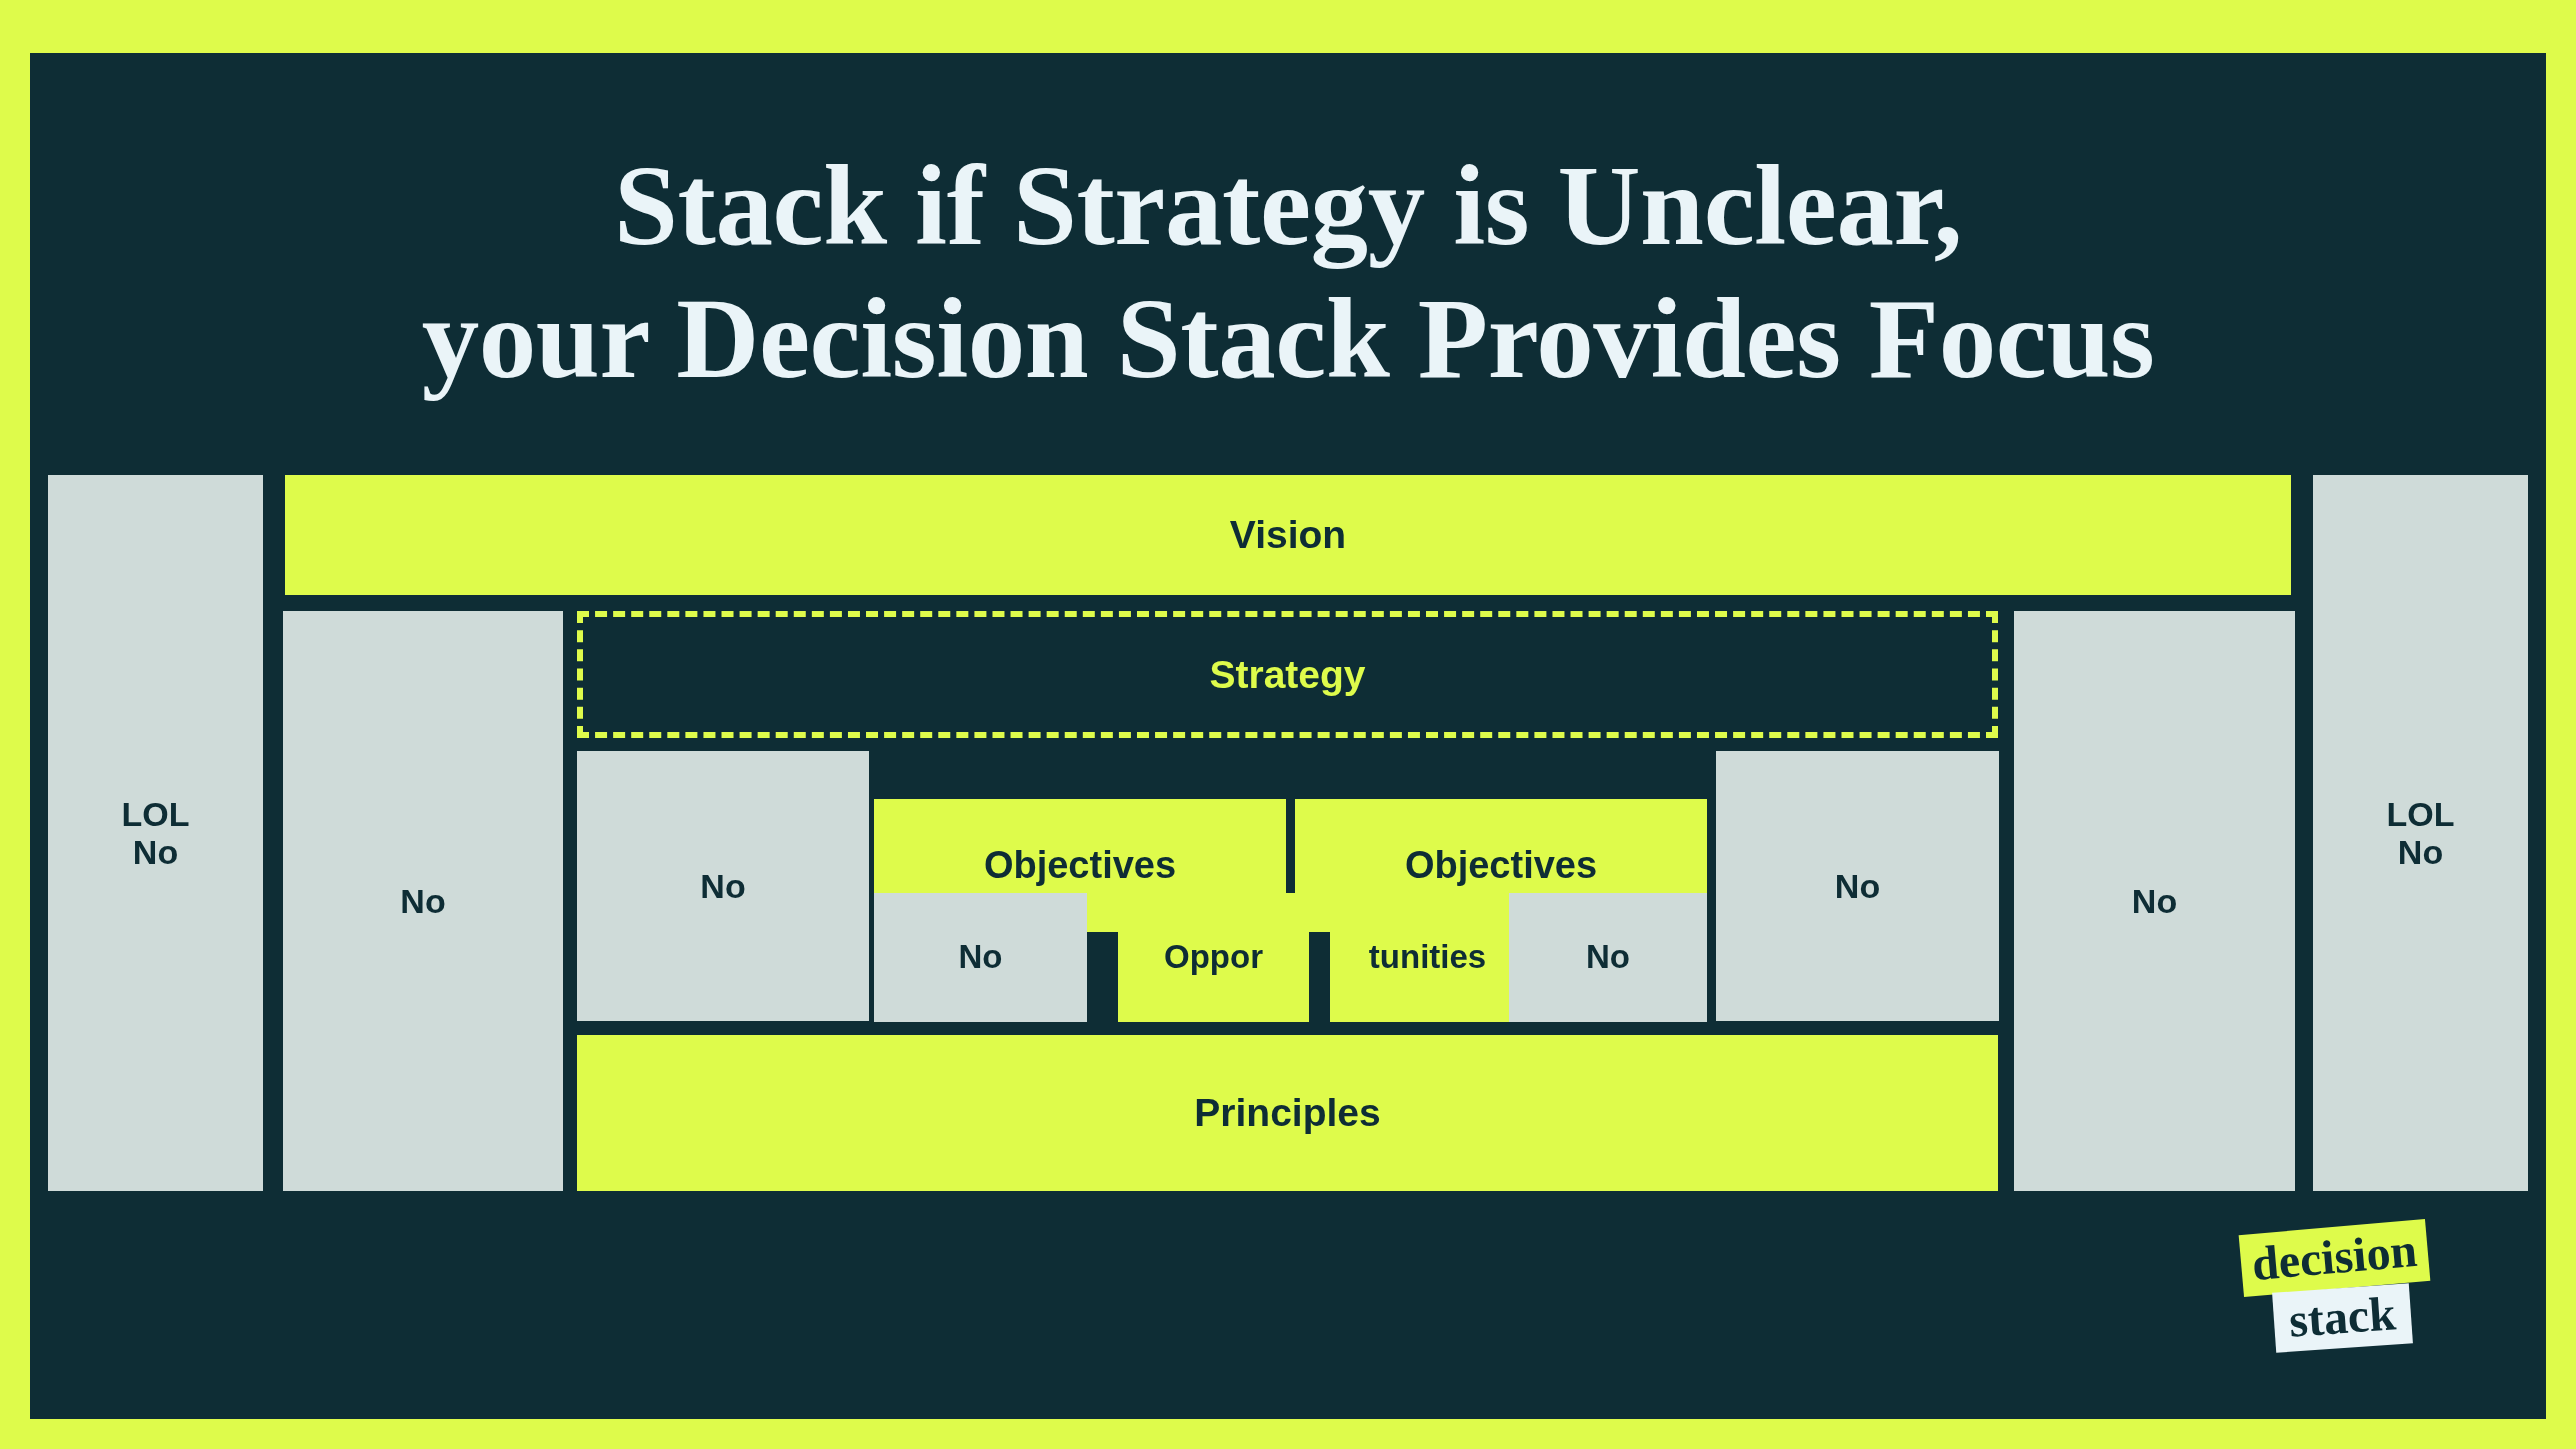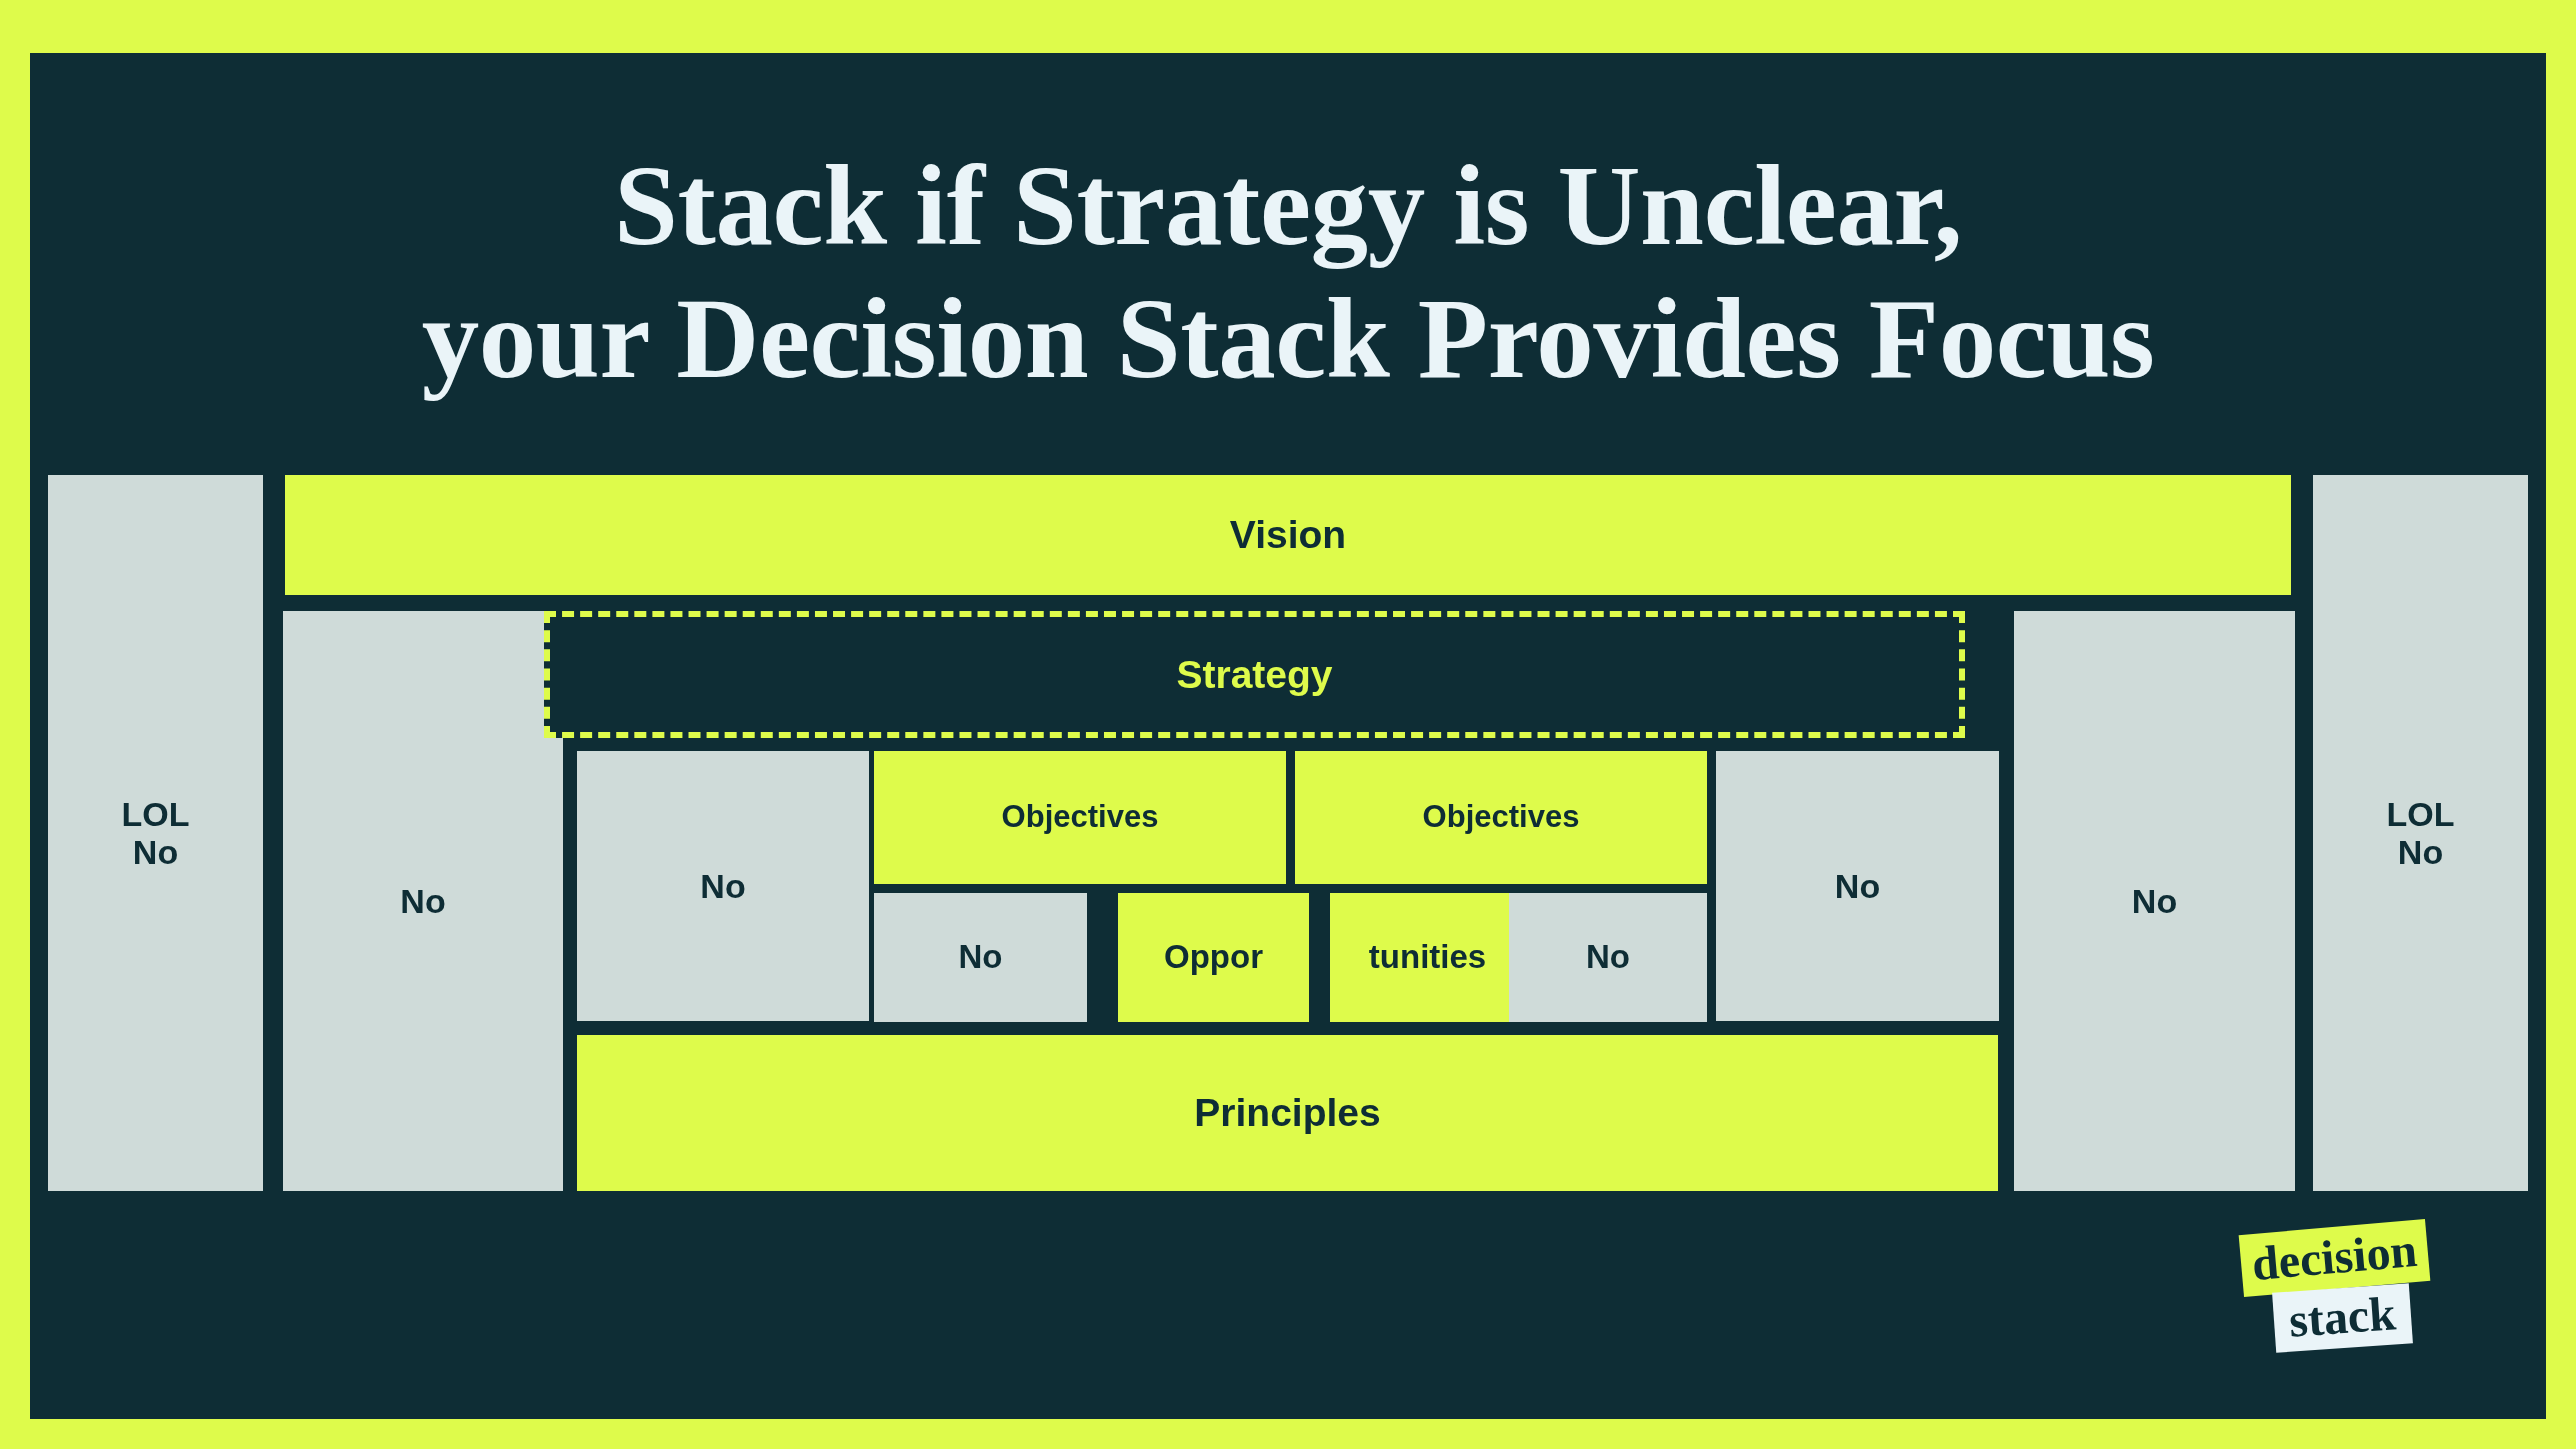--- a/index.html
+++ b/index.html
@@ -49,21 +49,21 @@
   .lime   { background:#DEFB4B; color:#0E2D35; }
   .dashed {
     background:#0E2D35;
     color:#DEFB4B;
     border:6px dashed #DEFB4B;
   }
 
   .fs-lol  { font-size:34px; }
   .fs-no   { font-size:34px; }
   .fs-bar  { font-size:39px; }
-  .fs-obj  { font-size:31px; }
+  .fs-obj  { font-size:38px;margin-top:48px; }
   .fs-sm   { font-size:33px; }
 
   
   #logo { position:absolute; left:2241px; top:1224px; width:249px; height:159px; }
   #logo .tag {
     position:absolute;
     display:flex; align-items:center; justify-content:center;
     font-family:"Liberation Serif", serif;
     font-weight:700;
     color:#0E2D35;
@@ -106,21 +106,21 @@
   </div>
 
   <div class="blk gray fs-no" style="left:283px; top:611px; width:280px; height:580px;">
     <span>No</span>
   </div>
 
   <div class="blk lime fs-bar" style="left:285px; top:475px; width:2006px; height:120px;">
     <span>Vision</span>
   </div>
 
-  <div class="blk dashed fs-bar" style="left:544px; top:611px; width:1421px; height:127px;">
+  <div class="blk dashed fs-bar" style="left:577px; top:611px; width:1421px; height:127px;">
     <span>Strategy</span>
   </div>
 
   <div class="blk gray fs-no" style="left:577px; top:751px; width:292px; height:270px;">
     <span>No</span>
   </div>
 
   <div class="blk lime fs-obj" style="left:874px; top:751px; width:412px; height:133px;">
     <span>Objectives</span>
   </div>

